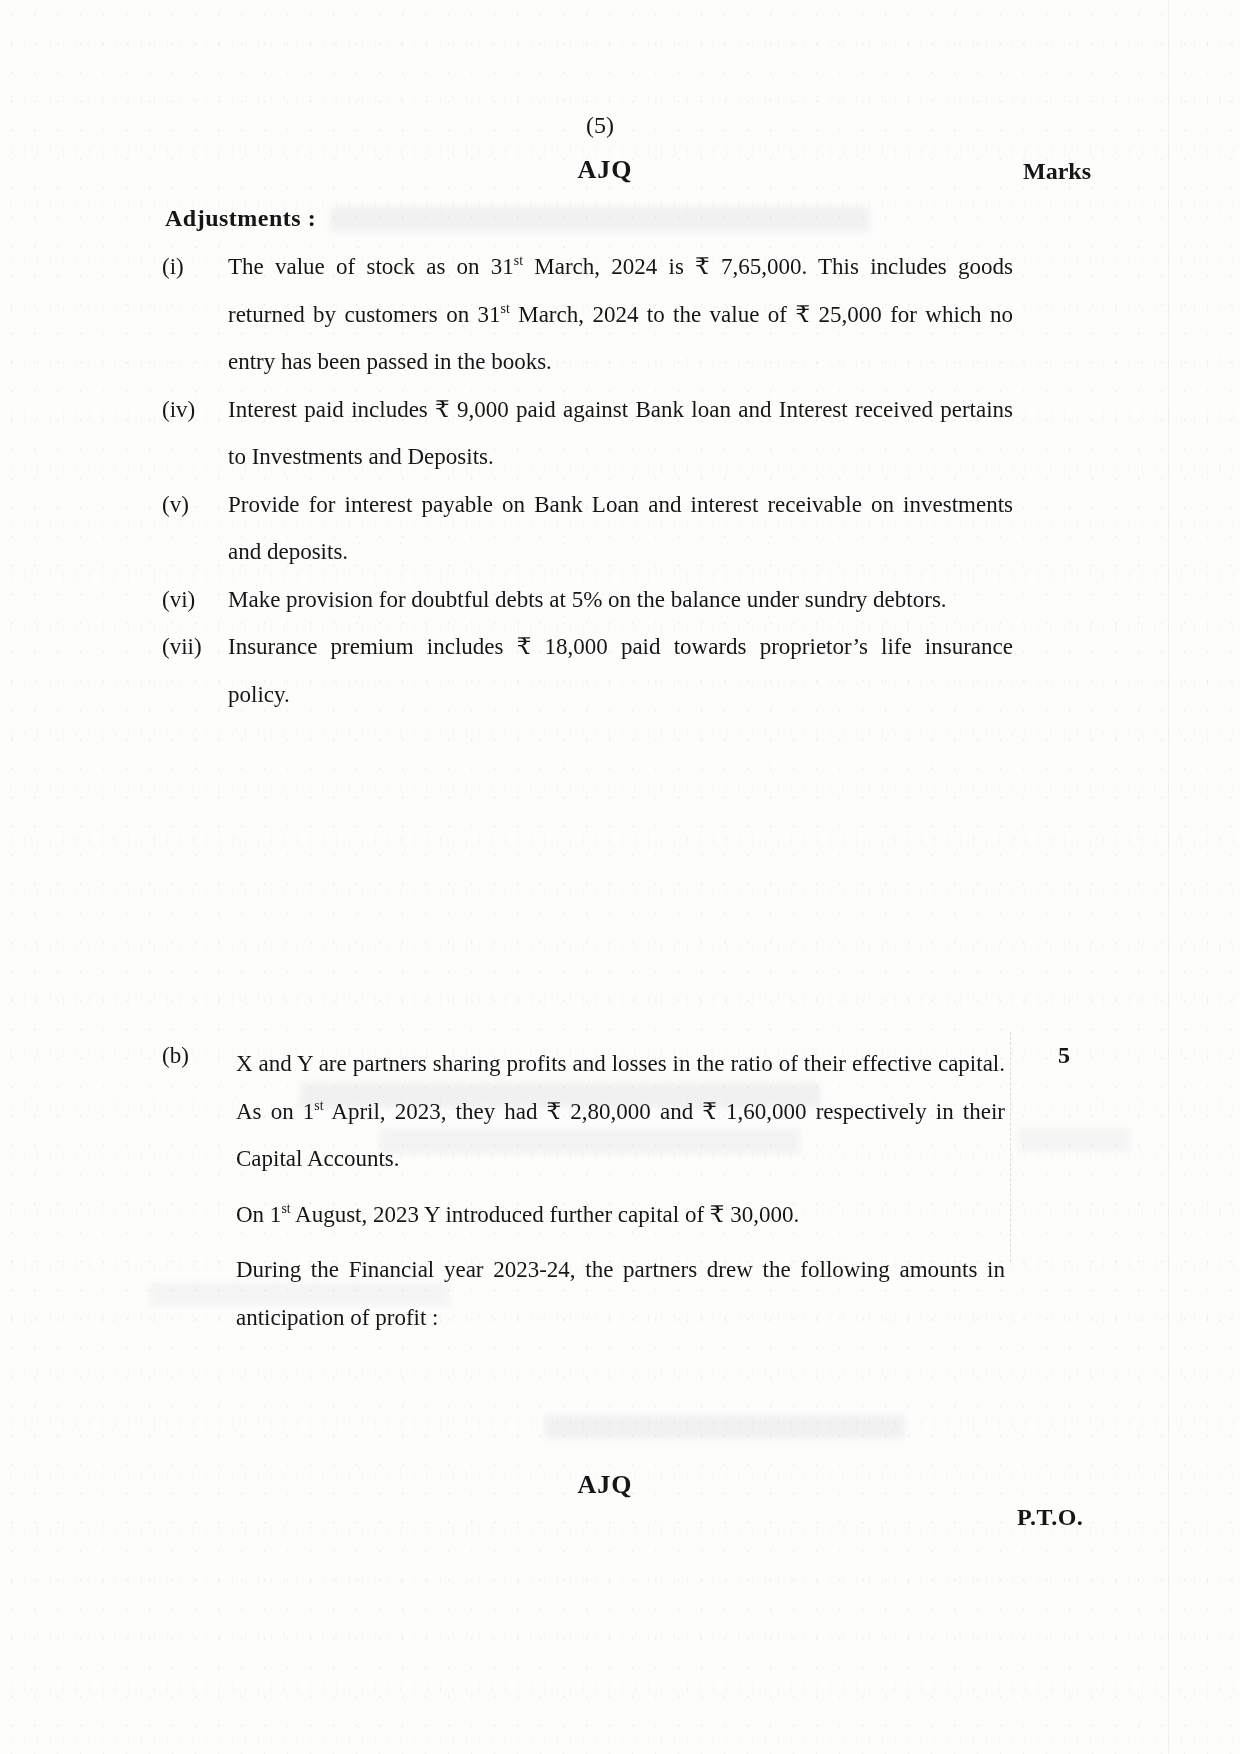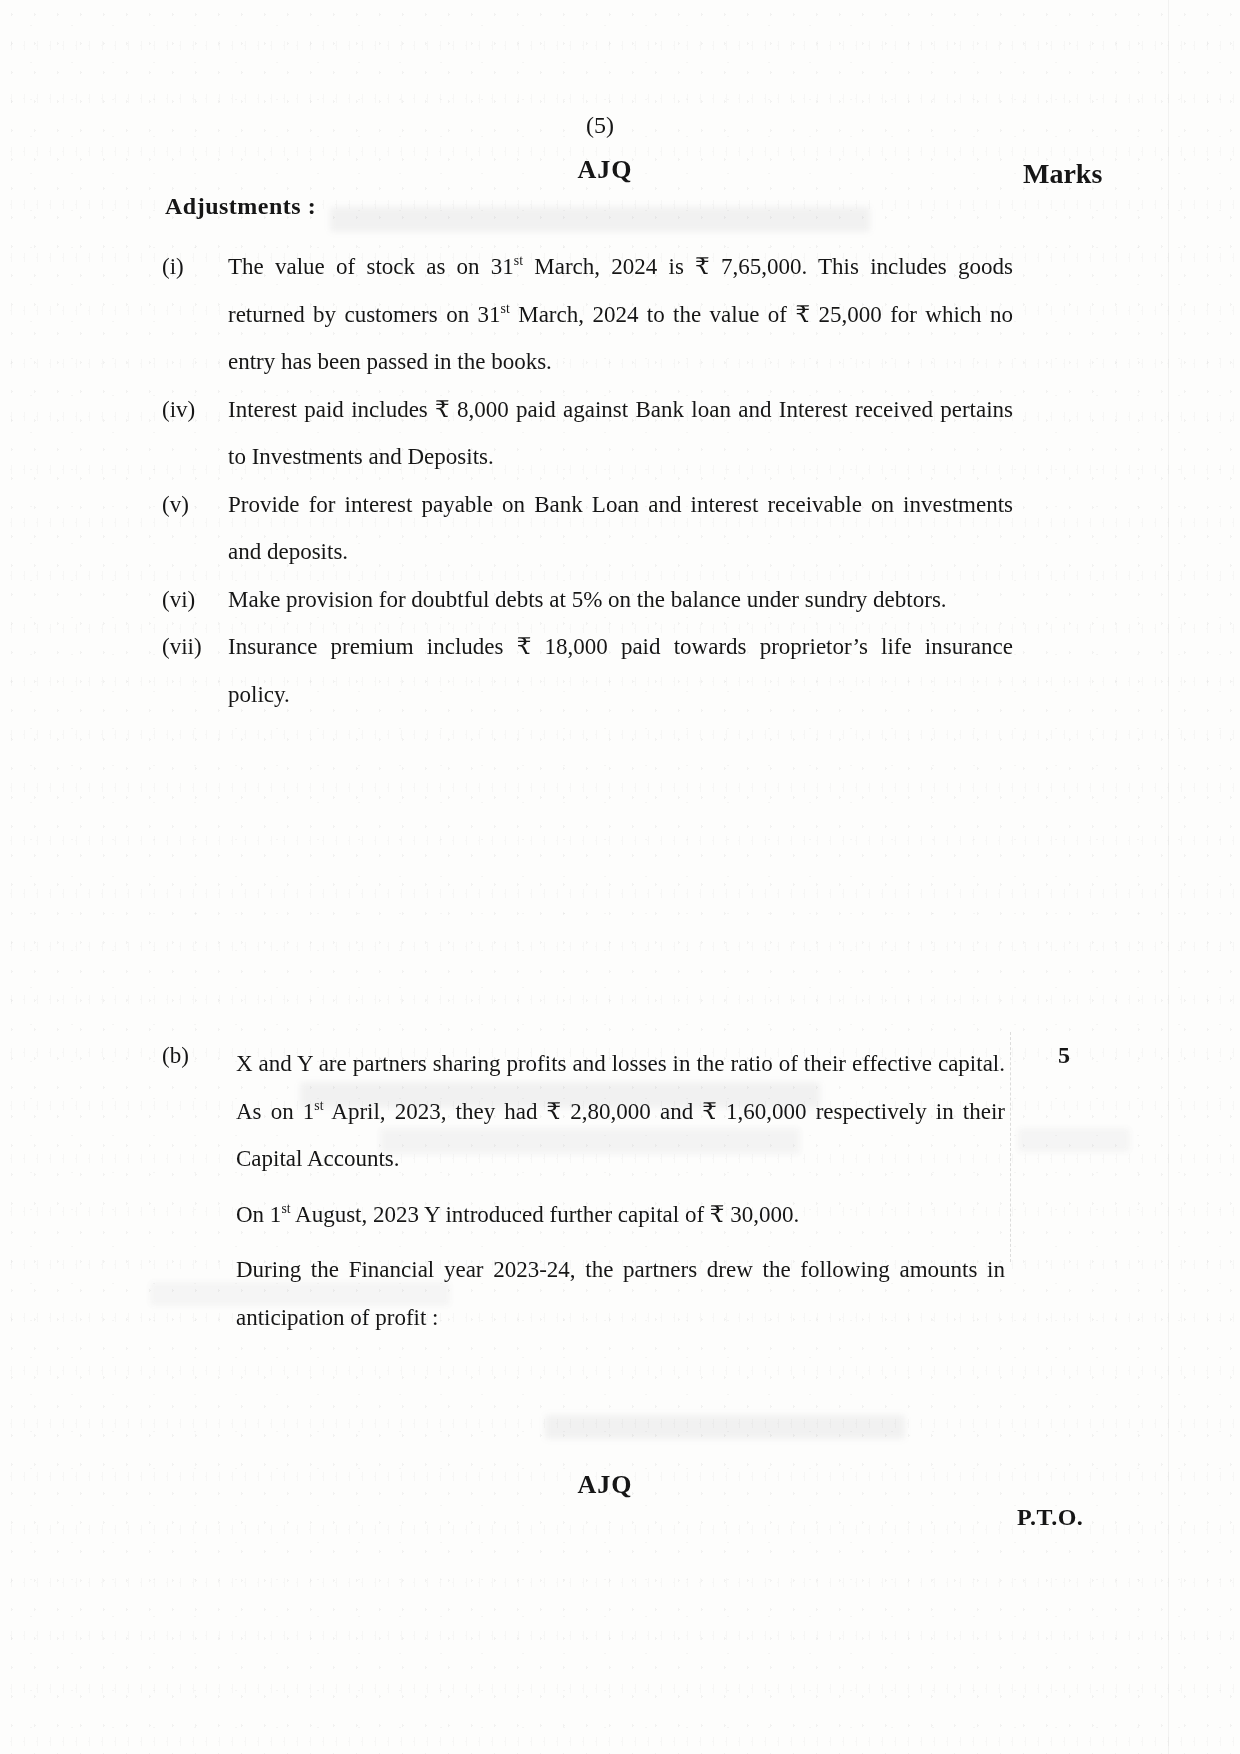--- a/index.html
+++ b/index.html
@@ -29,24 +29,24 @@
   .pageno {
     position: absolute; top: 112px; left: 0; width: 1200px;
     text-align: center; font-size: 24px;
   }
   .hdr-code {
     position: absolute; top: 155px; left: 0; width: 1210px;
     text-align: center; font-size: 26px; font-weight: 700; letter-spacing: 1px;
   }
   .hdr-marks {
     position: absolute; top: 158px; left: 1023px;
-    font-size: 28px; font-weight: 700;
+    font-size: 24px; font-weight: 700;
   }
   .adj-heading {
-    position: absolute; top: 193px; left: 165px;
+    position: absolute; top: 205px; left: 165px;
     font-size: 24px; font-weight: 700; letter-spacing: .5px;
   }
   .adj-list {
     position: absolute; top: 243px; left: 162px; width: 851px;
   }
   .adj-item { display: flex; }
   .marker {
     flex: 0 0 66px;
     font-size: 23px; line-height: 47.5px;
   }
@@ -112,21 +112,21 @@
 
   <div class="adj-heading">Adjustments :</div>
 
   <div class="adj-list">
     <div class="adj-item">
       <span class="marker">(i)</span>
       <p class="itext">The value of stock as on 31<sup>st</sup> March, 2024 is ₹ 7,65,000. This includes goods returned by customers on 31<sup>st</sup> March, 2024 to the value of ₹ 25,000 for which no entry has been passed in the books.</p>
     </div>
     <div class="adj-item">
       <span class="marker">(iv)</span>
-      <p class="itext">Interest paid includes ₹ 8,000 paid against Bank loan and Interest received pertains to Investments and Deposits.</p>
+      <p class="itext">Interest paid includes ₹ 9,000 paid against Bank loan and Interest received pertains to Investments and Deposits.</p>
     </div>
     <div class="adj-item">
       <span class="marker">(v)</span>
       <p class="itext">Provide for interest payable on Bank Loan and interest receivable on investments and deposits.</p>
     </div>
     <div class="adj-item">
       <span class="marker">(vi)</span>
       <p class="itext">Make provision for doubtful debts at 5% on the balance under sundry debtors.</p>
     </div>
     <div class="adj-item">

